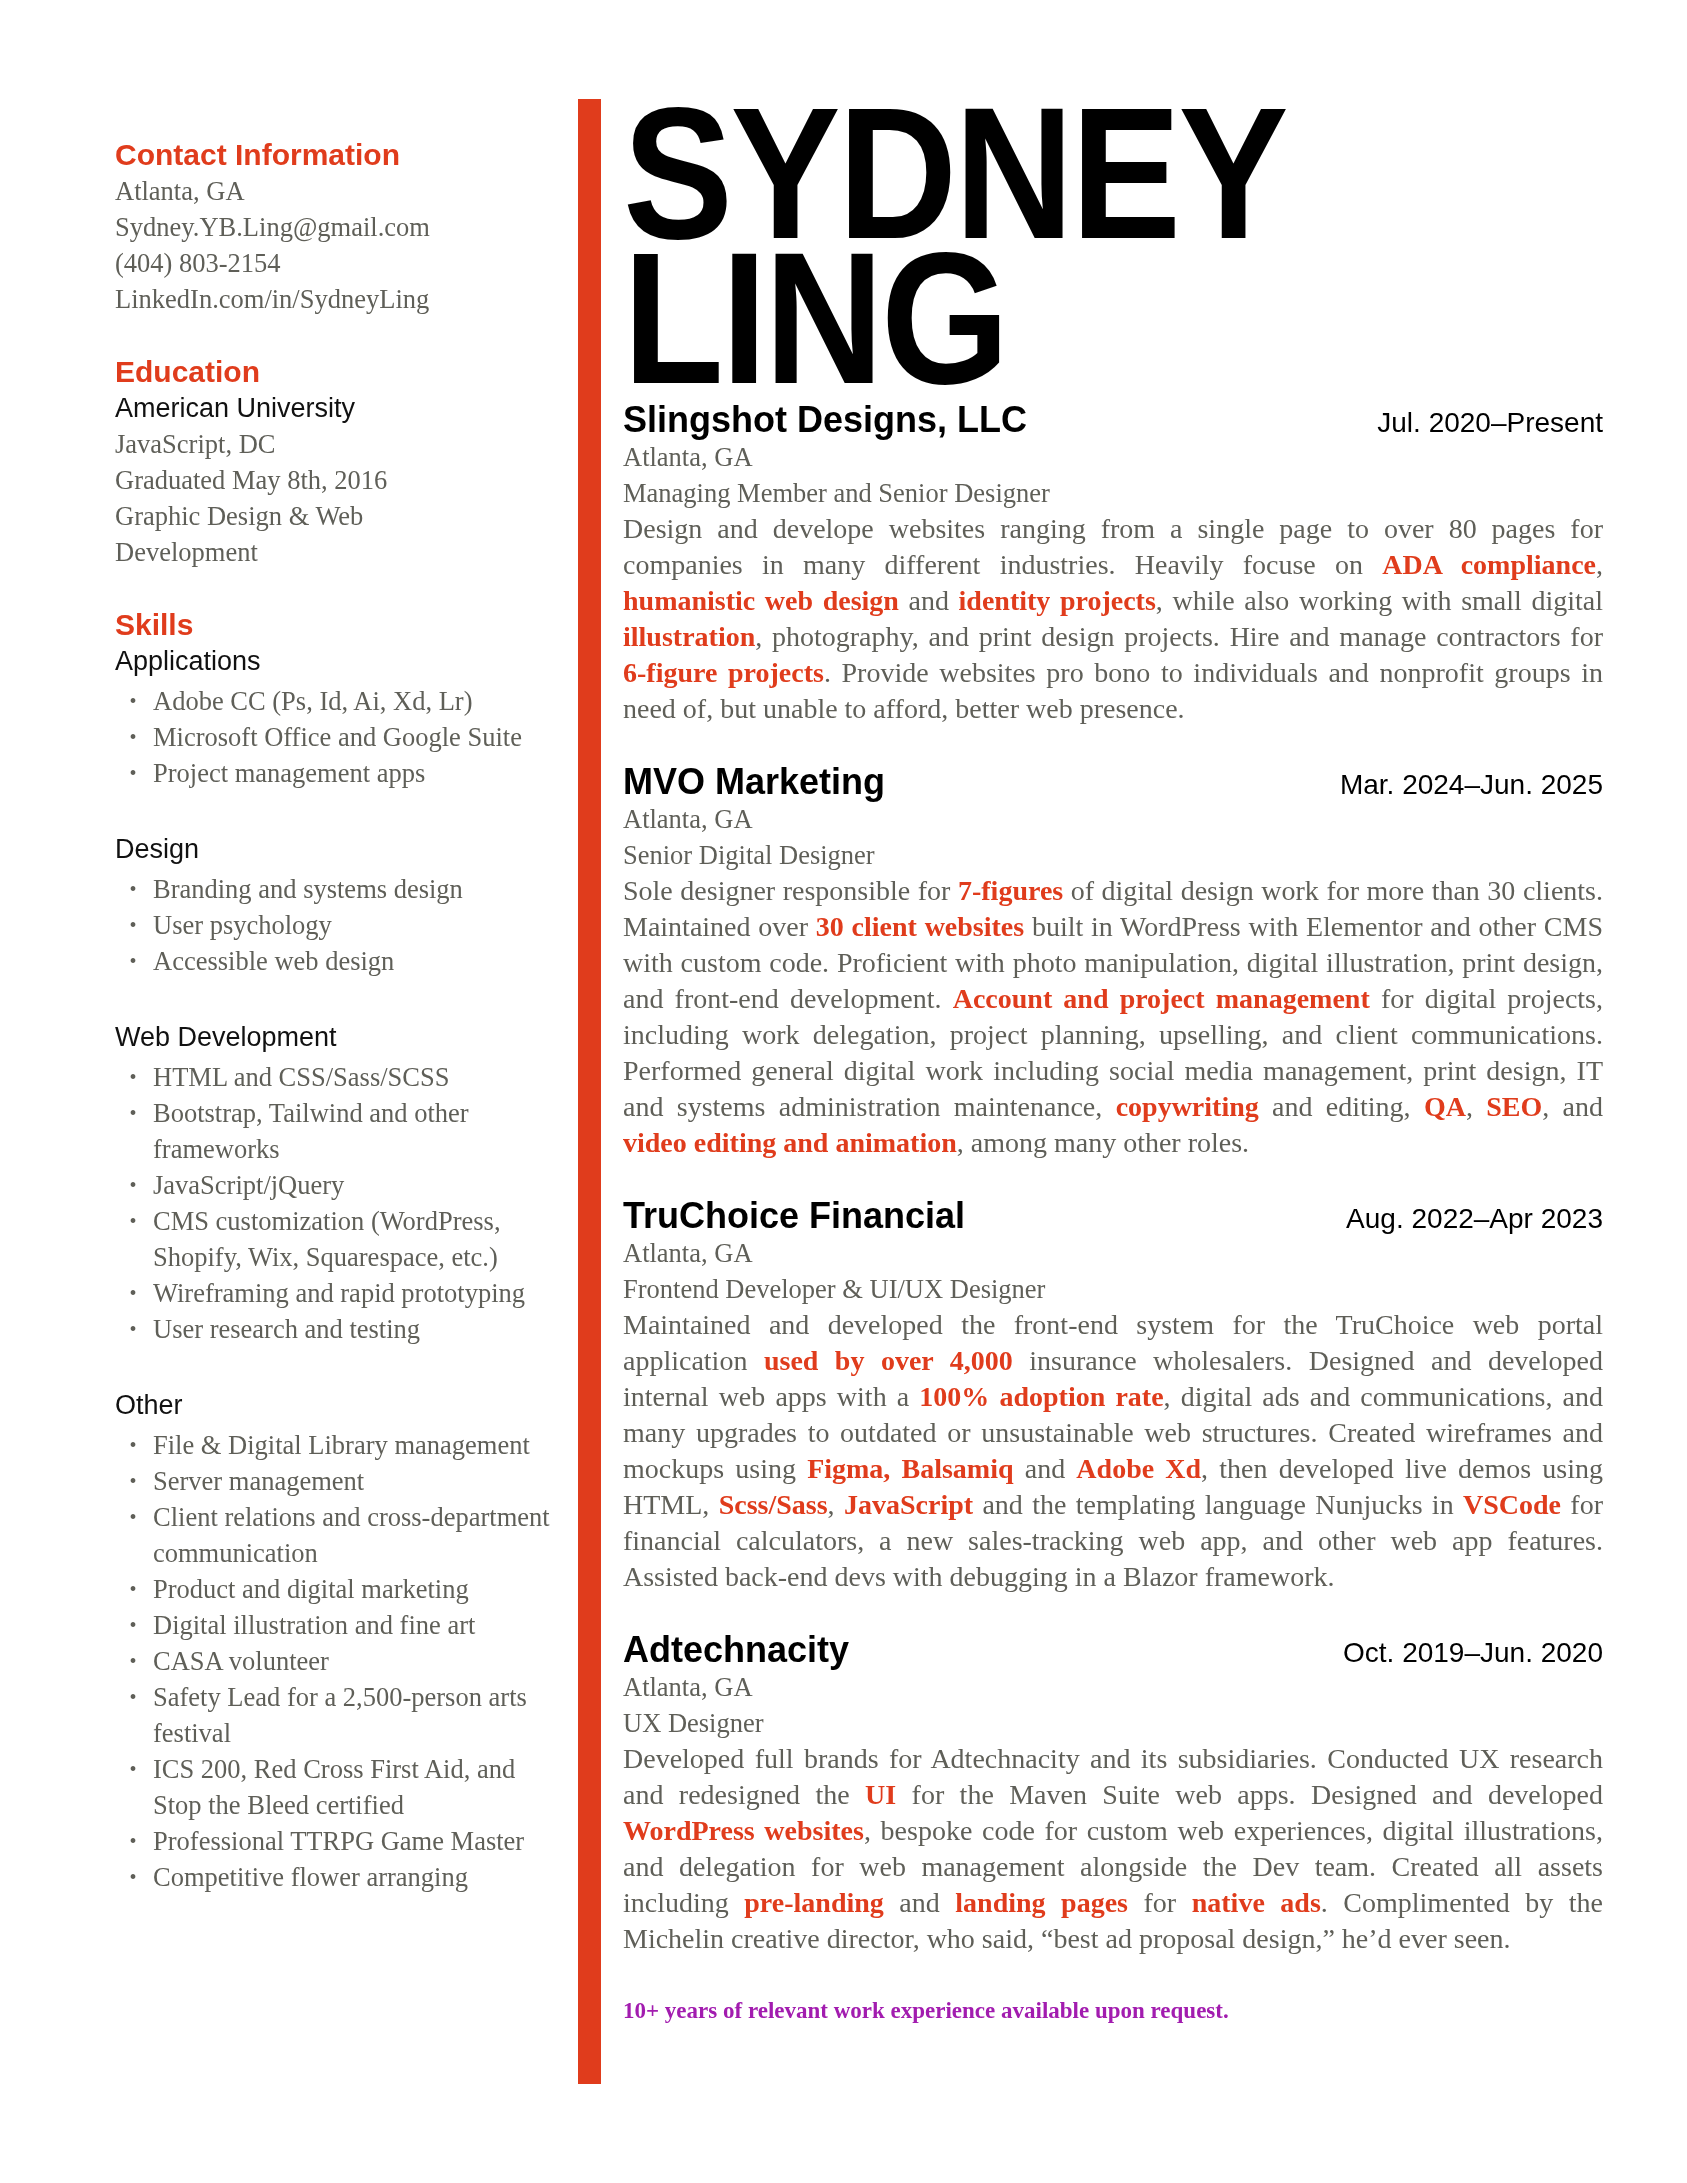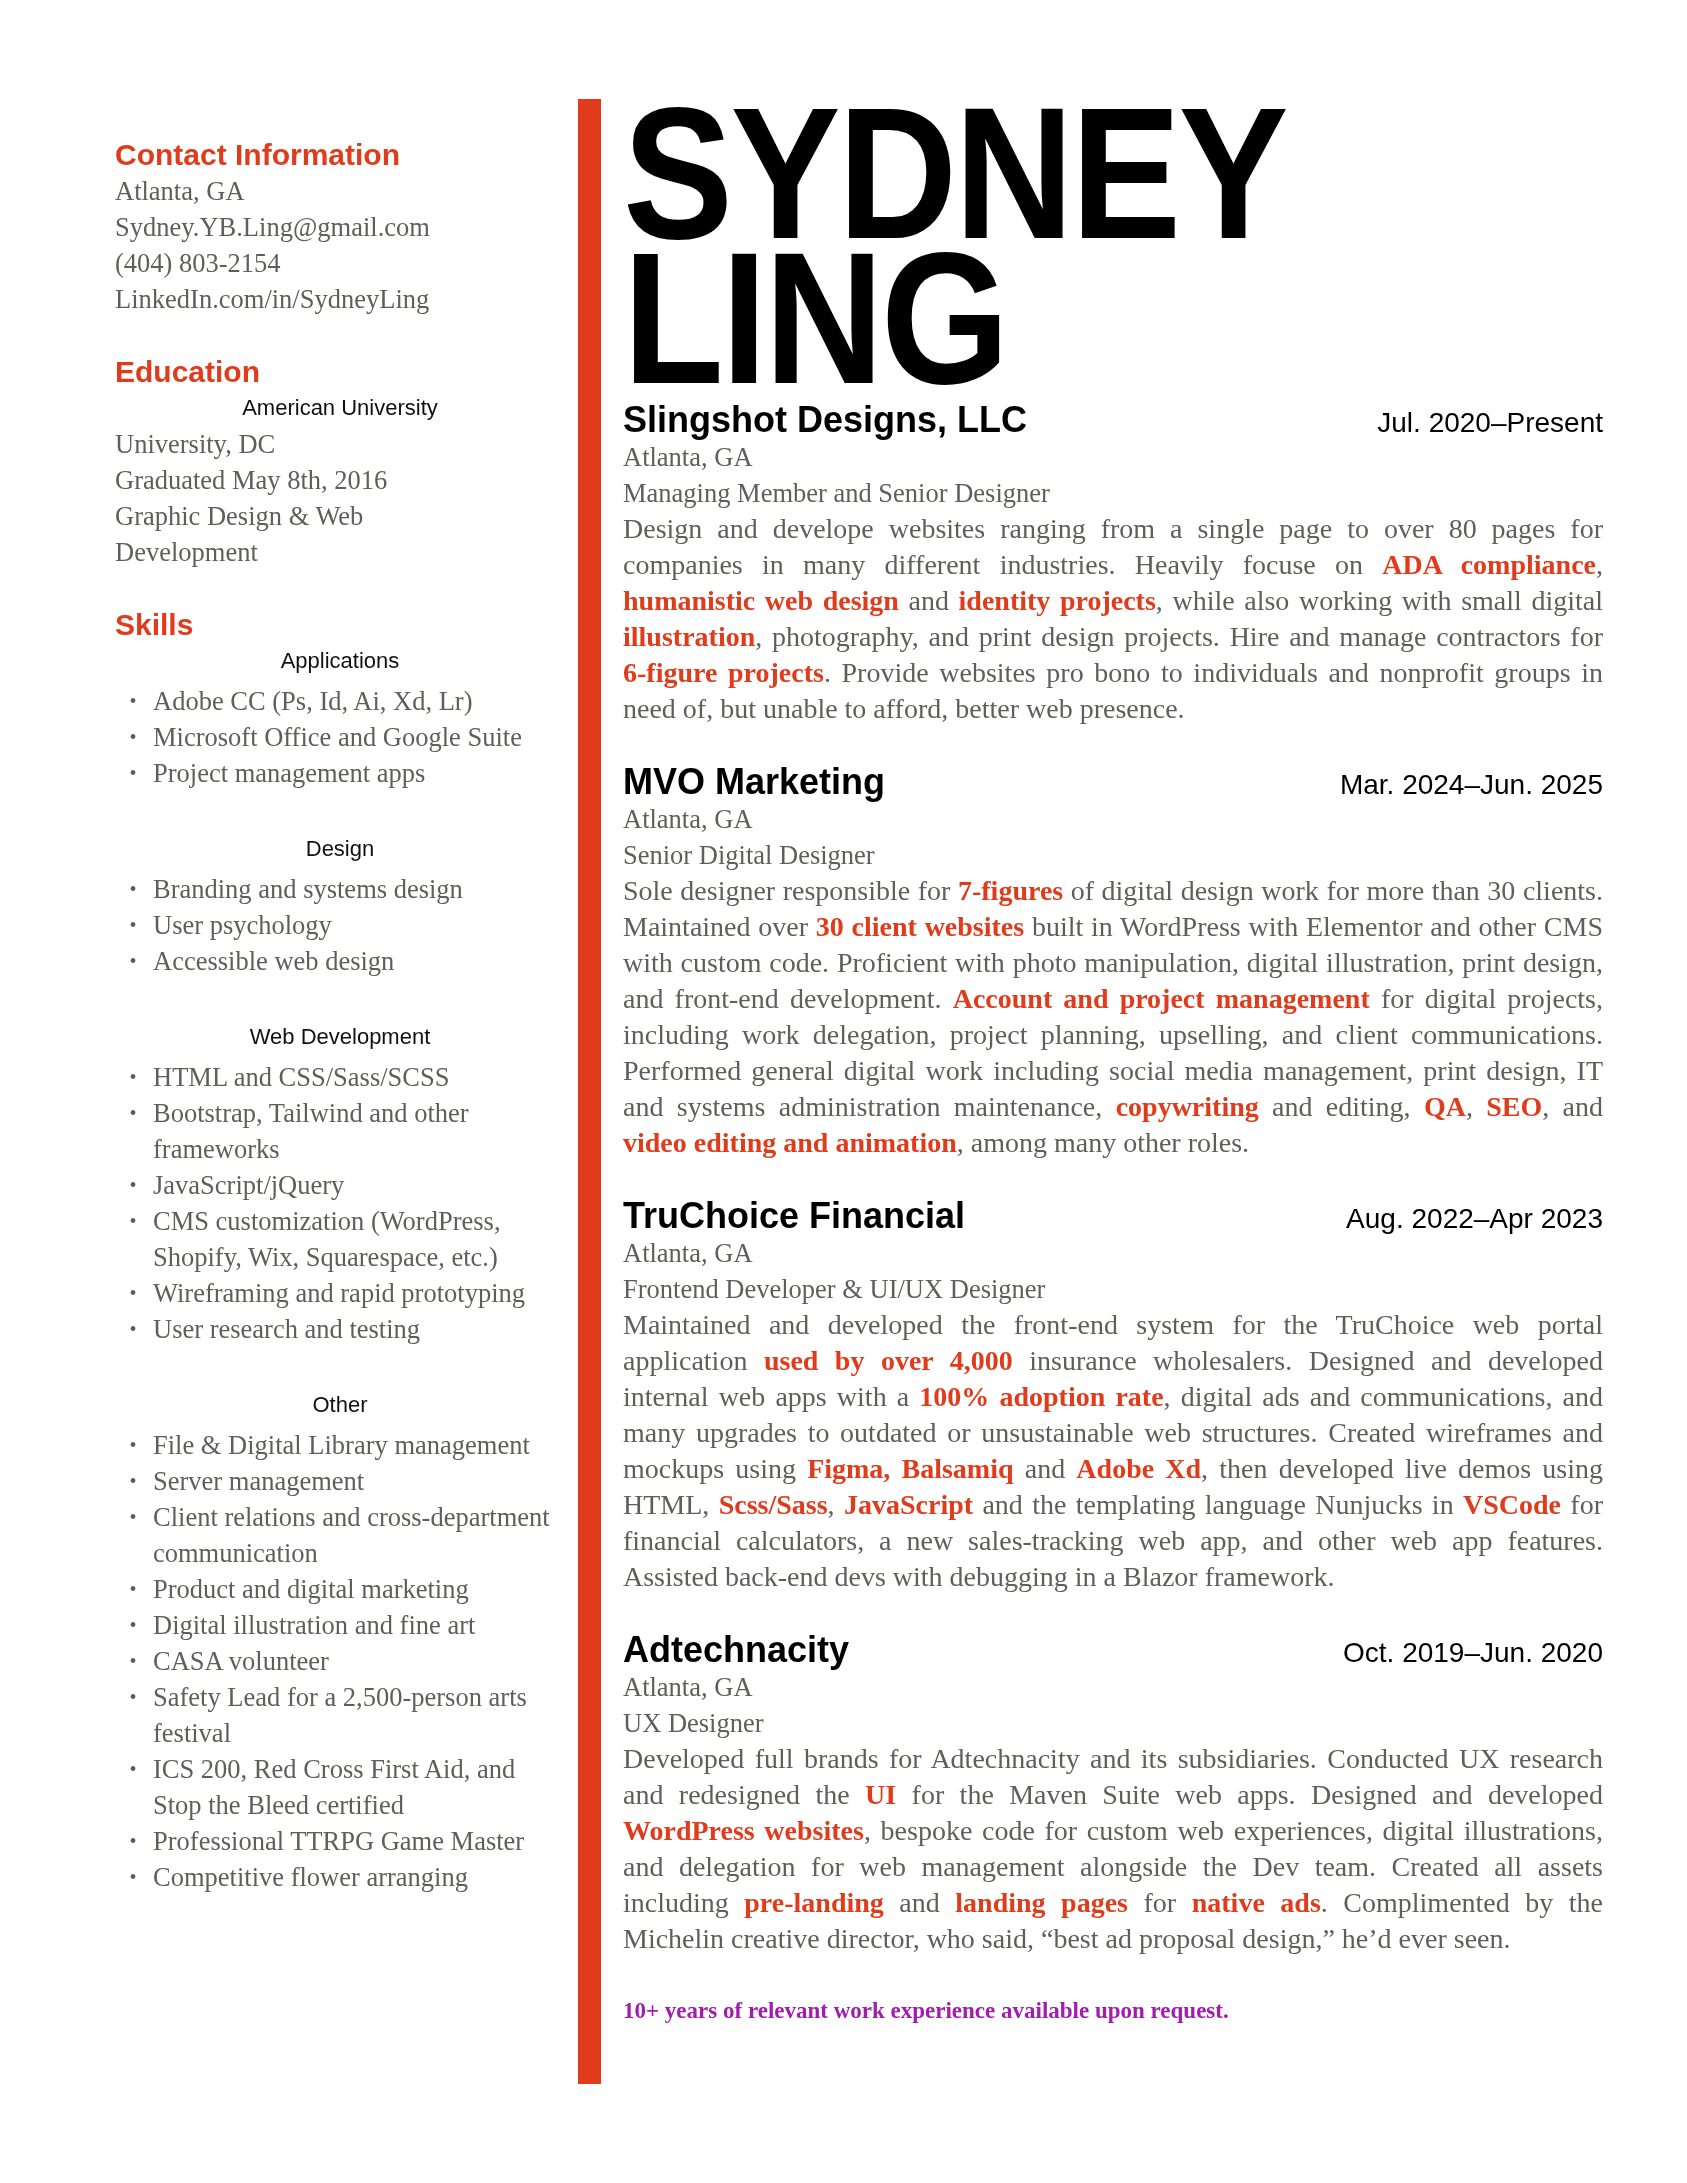--- a/index.html
+++ b/index.html
@@ -11,21 +11,21 @@
   .sec-title {
     font-family: "Liberation Sans", sans-serif; font-weight: bold;
     color: #E03C1C; font-size: 30px; line-height: 37px; margin: 0;
   }
   .serif-line {
     font-family: "Liberation Serif", serif; color: #5f5f58;
     font-size: 26.5px; line-height: 36px; margin: 0; white-space: nowrap;
   }
   .sans-sub {
     font-family: "Liberation Sans", sans-serif; color: #111;
-    font-size: 22px; line-height: 36px; margin: 0; text-align: center;
+    font-size: 27px; line-height: 36px; margin: 0;
   }
   .gap-sec { height: 36px; }
   .gap-sub { height: 36px; }
   ul.bullets { list-style: none; margin: 4px; padding: 0; }
   ul.bullets li {
     position: relative; padding-left: 34px;
     font-family: "Liberation Serif", serif; color: #5f5f58;
     font-size: 26.5px; line-height: 36px;
   }
   ul.bullets li::before {
@@ -81,21 +81,21 @@
       <p class="serif-line">Sydney.YB.Ling@gmail.com</p>
       <p class="serif-line">(404) 803-2154</p>
       <p class="serif-line">LinkedIn.com/in/SydneyLing</p>
     </section>
 
     <div class="gap-sec"></div>
 
     <section>
       <h2 class="sec-title">Education</h2>
       <p class="sans-sub">American University</p>
-      <p class="serif-line">University, DC</p>
+      <p class="serif-line">JavaScript, DC</p>
       <p class="serif-line">Graduated May 8th, 2016</p>
       <p class="serif-line">Graphic Design &amp; Web</p>
       <p class="serif-line">Development</p>
     </section>
 
     <div class="gap-sec"></div>
 
     <section>
       <h2 class="sec-title">Skills</h2>
 

